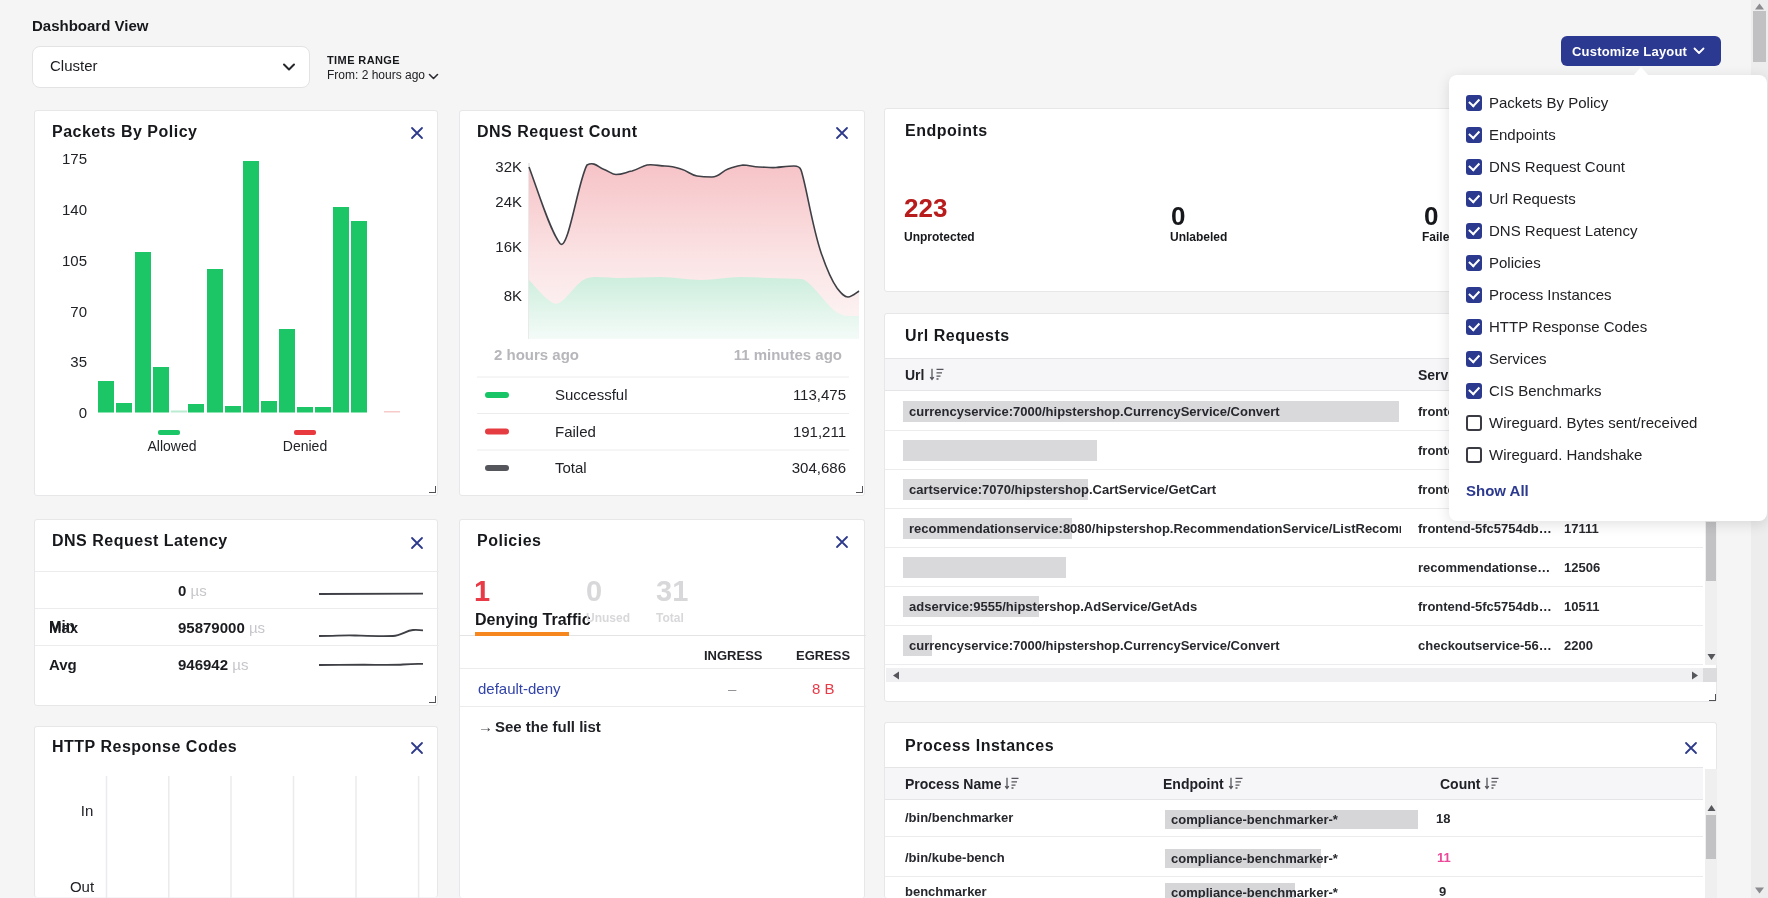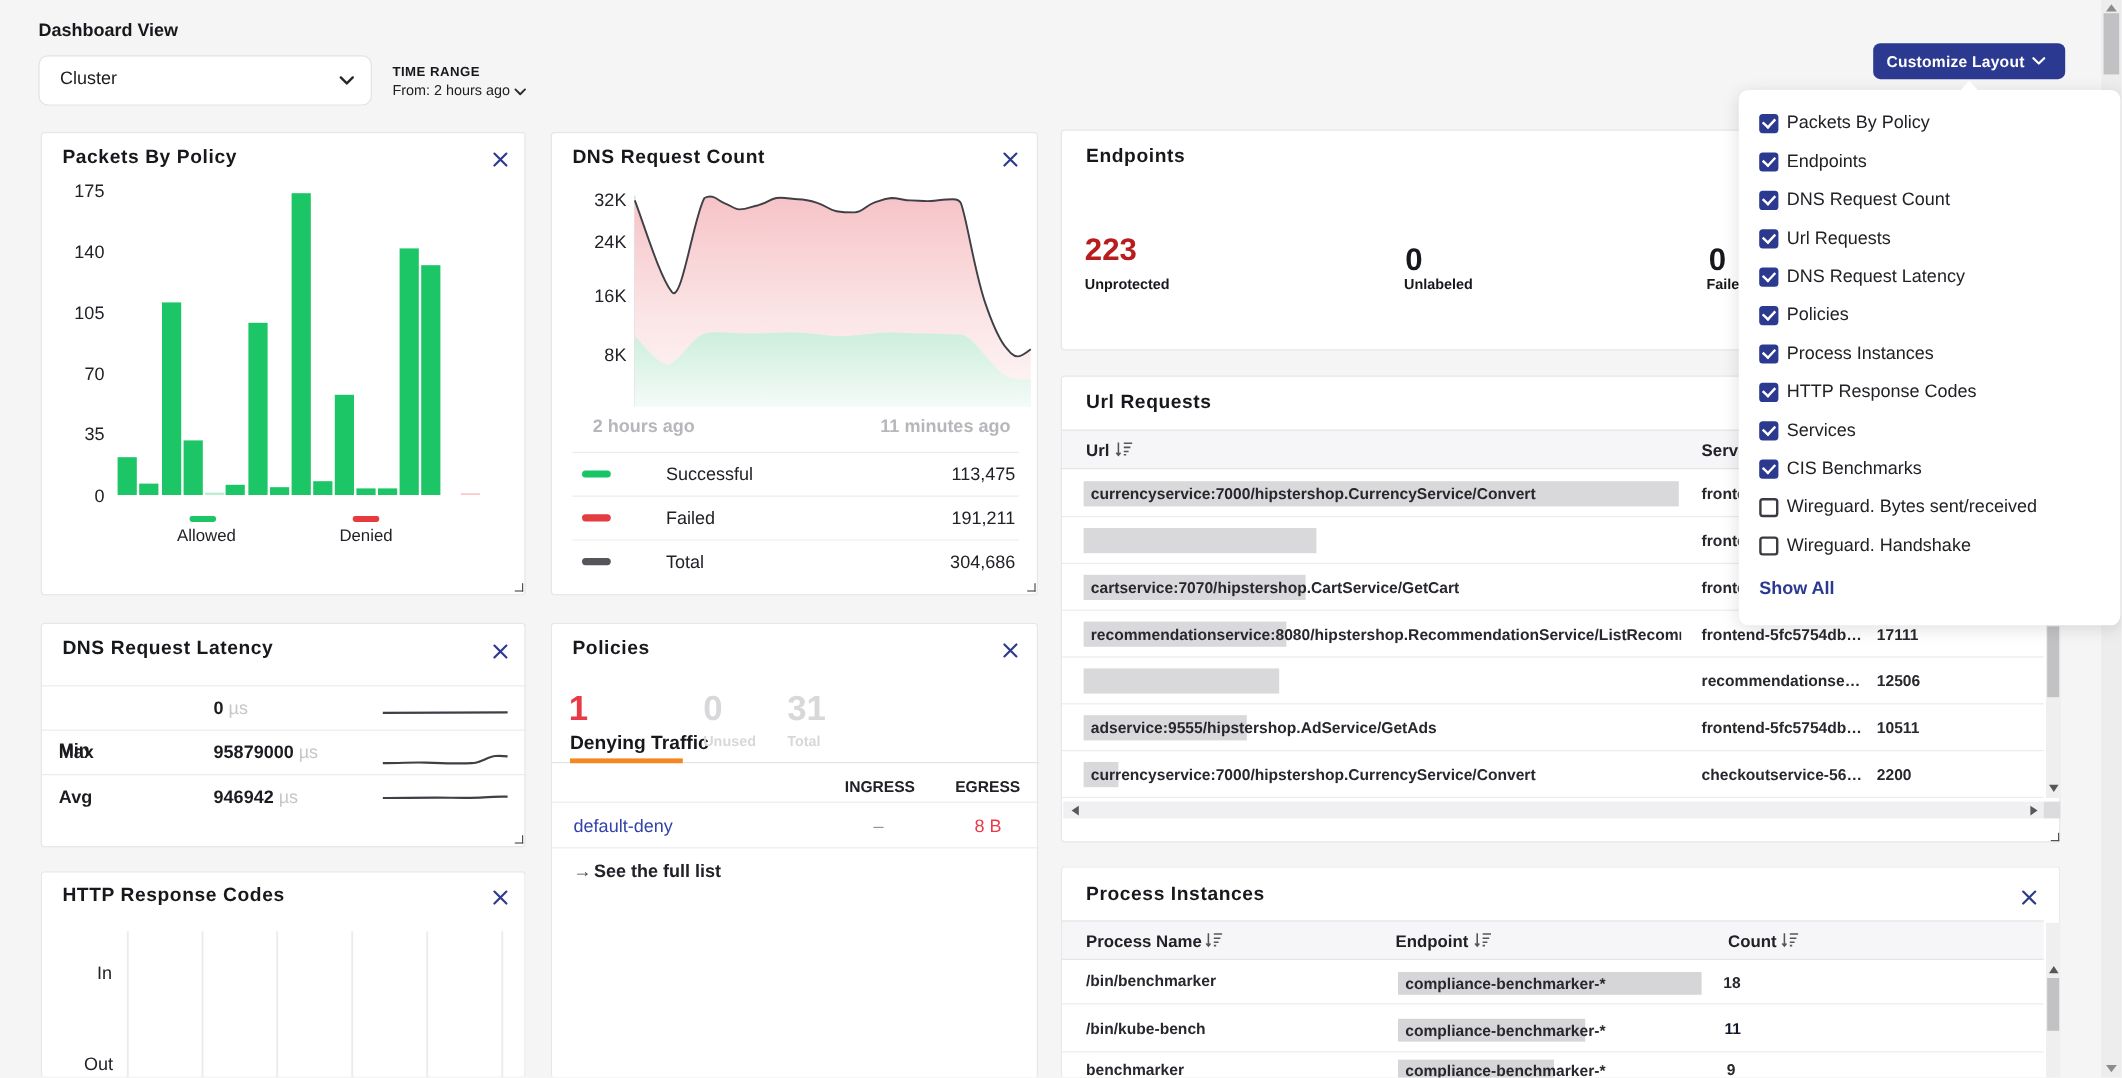--- a/index.html
+++ b/index.html
@@ -324,21 +324,21 @@
     </svg>
   <div class="sep" style="left:0;top:113px;width:818px;"></div>
   <div class="sep" style="left:0;top:153px;width:818px;"></div>
   <div class="t" style="left:20px;top:87px;font-size:13px;font-weight:600;color:#27282d;">/bin/benchmarker</div>
   <div class="pill" style="left:280px;top:87px;width:253px;height:19px;"></div>
   <div class="t" style="left:286px;top:89px;font-size:13px;font-weight:600;color:#27282d;">compliance-benchmarker-*</div>
   <div class="t" style="left:551px;top:88px;font-size:13px;font-weight:600;color:#27282d;">18</div>
   <div class="t" style="left:20px;top:127px;font-size:13px;font-weight:600;color:#27282d;">/bin/kube-bench</div>
   <div class="pill" style="left:280px;top:126px;width:156px;height:19px;"></div>
   <div class="t" style="left:286px;top:128px;font-size:13px;font-weight:600;color:#27282d;">compliance-benchmarker-*</div>
-  <div class="t" style="left:552px;top:127px;font-size:13px;font-weight:600;color:#0f172a;">11</div>
+  <div class="t" style="left:552px;top:127px;font-size:13px;font-weight:600;color:#ec4899;">11</div>
   <div class="t" style="left:20px;top:161px;font-size:13px;font-weight:600;color:#27282d;">benchmarker</div>
   <div class="pill" style="left:280px;top:160px;width:130px;height:19px;"></div>
   <div class="t" style="left:286px;top:162px;font-size:13px;font-weight:600;color:#27282d;">compliance-benchmarker-*</div>
   <div class="t" style="left:554px;top:161px;font-size:13px;font-weight:600;color:#27282d;">9</div>
 
   <div class="abs" style="left:820px;top:46px;width:12px;height:130px;background:#efefef;"></div>
   <svg style="left:822px;top:81px;" width="9" height="8" viewBox="0 0 9 8">
       <path d="M4.5 1 L8.5 7 L0.5 7 Z" fill="#56575c"></path>
     </svg>
   <div class="abs" style="left:821px;top:92px;width:10px;height:44px;background:#c2c2c5;"></div>

